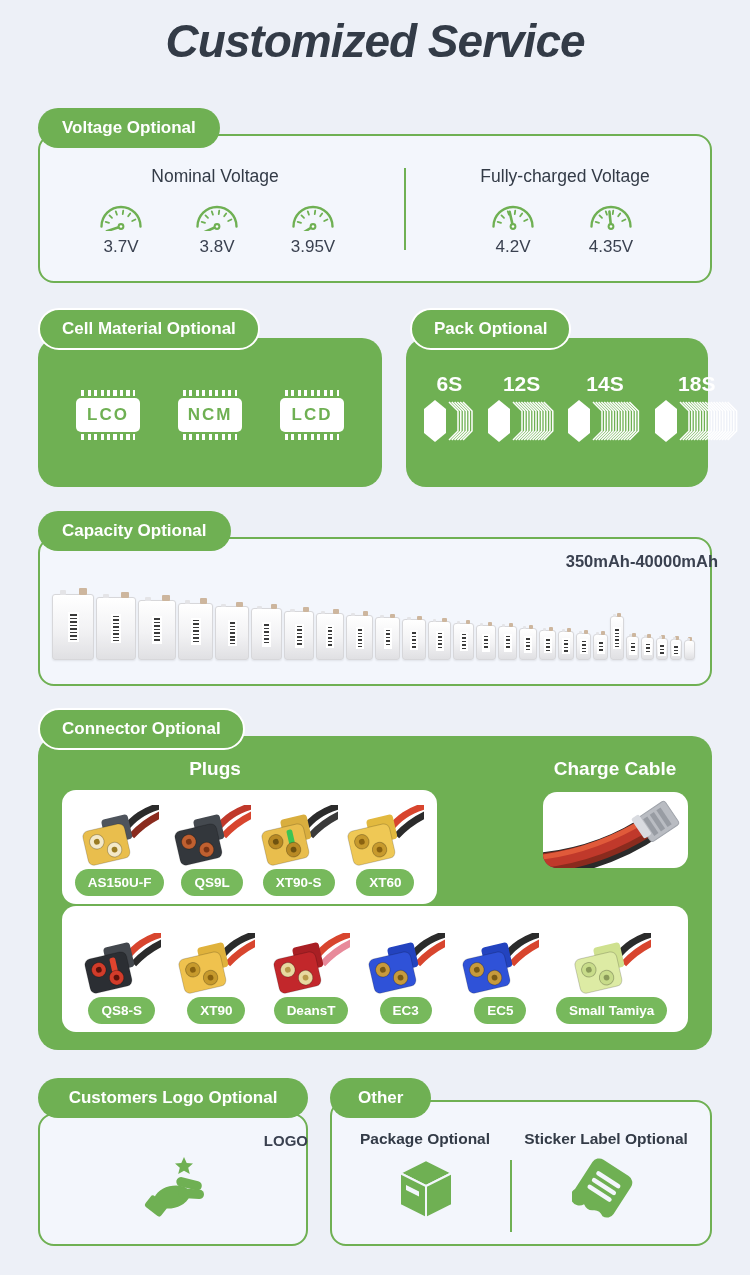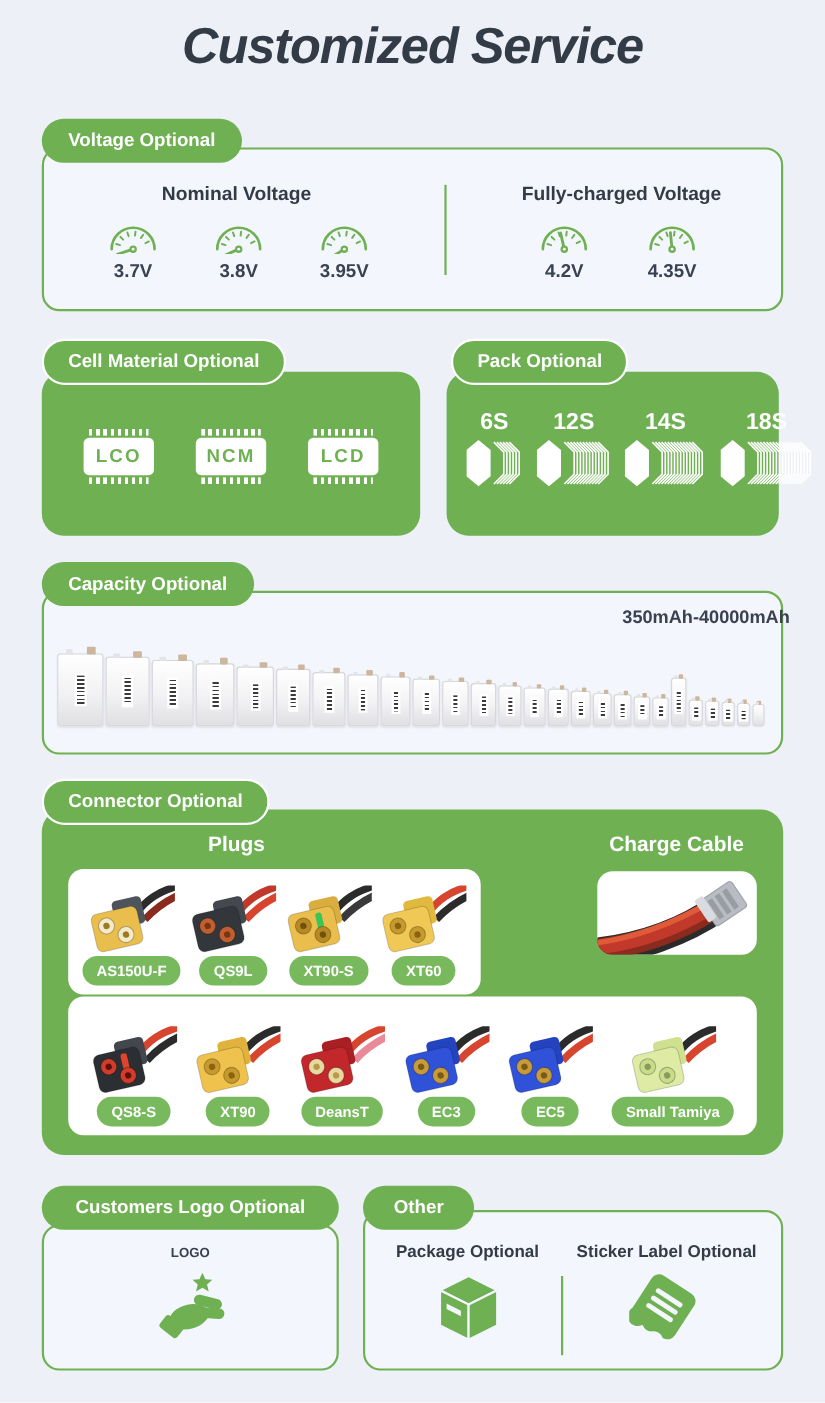--- a/index.html
+++ b/index.html
@@ -17,26 +17,26 @@
     font-size:46px;font-weight:bold;font-style:italic;letter-spacing:-1px;color:var(--dark);}
 
   .badge{position:absolute;display:inline-flex;align-items:center;justify-content:center;
     background:var(--green);color:#fff;font-weight:bold;font-size:17px;
     border-radius:22px;z-index:3;white-space:nowrap;}
   .badge.outlined{border:2.5px solid #fff;}
 
   .panel-box{position:absolute;background:var(--panel);border:2px solid var(--green);border-radius:16px;z-index:1;}
   .green-box{position:absolute;background:var(--green);border-radius:20px;z-index:1;}
 
-  .col-head{position:absolute;text-align:center;font-size:17.5px;font-weight:bold;color:var(--dark);z-index:2;}
+  .col-head{position:absolute;text-align:center;font-size:17.5px;font-weight:normal;color:var(--dark);z-index:2;}
   .vdivider{position:absolute;width:2px;background:var(--green);z-index:2;}
 
   .gauge-row{position:absolute;display:flex;justify-content:space-between;z-index:2;}
   .gauge-item{display:flex;flex-direction:column;align-items:center;width:90px;}
-  .gauge-label{margin-top:6px;font-size:17px;font-weight:bold;color:#3A4150;}
+  .gauge-label{margin-top:6px;font-size:17px;font-weight:normal;color:#3A4150;}
 
   .chips-row{position:absolute;left:0;top:52px;width:100%;display:flex;justify-content:center;gap:38px;z-index:2;}
   .chip{display:flex;flex-direction:column;align-items:center;}
   .chip-pins{width:54px;height:6px;background:repeating-linear-gradient(90deg,#fff 0 3px,transparent 3px 6.5px);}
   .chip-body{width:64px;height:34px;margin:2px 0;background:#fff;border-radius:5px;
     display:flex;align-items:center;justify-content:center;
     font-size:17px;font-weight:bold;color:var(--green);letter-spacing:2px;}
 
   .pack-row{position:absolute;left:18px;top:34px;display:flex;align-items:flex-end;gap:13px;z-index:2;}
   .pack-item{display:flex;flex-direction:column;align-items:center;}
@@ -54,21 +54,21 @@
     outline:2px solid #fff;}
 
   .white-panel{position:absolute;background:#fff;border-radius:14px;z-index:2;}
   .conn-title{position:absolute;color:#fff;font-size:19px;font-weight:bold;text-align:center;z-index:2;}
   .plug-row{width:100%;height:100%;display:flex;justify-content:space-evenly;align-items:flex-end;padding:6px 4px 8px;}
   .plug-slot{display:flex;flex-direction:column;align-items:center;}
   .plug-pill{margin-top:2px;height:27px;display:inline-flex;align-items:center;justify-content:center;
     padding:0 13px;background:var(--green-light);border-radius:14px;color:#fff;
     font-size:13.5px;font-weight:bold;white-space:nowrap;}
 
-  .logo-text{position:absolute;text-align:center;font-size:12px;font-weight:bold;color:#3A4150;z-index:2;}
+  .logo-text{position:absolute;text-align:right;font-size:15px;font-weight:bold;color:#3A4150;z-index:2;}
   .other-head{position:absolute;text-align:center;font-size:15.5px;font-weight:bold;color:var(--dark);z-index:2;}
   .icon-abs{position:absolute;z-index:2;}
 </style>
 </head>
 <body>
 
 <div class="page">
 
   <div class="title">Customized Service</div>
 

